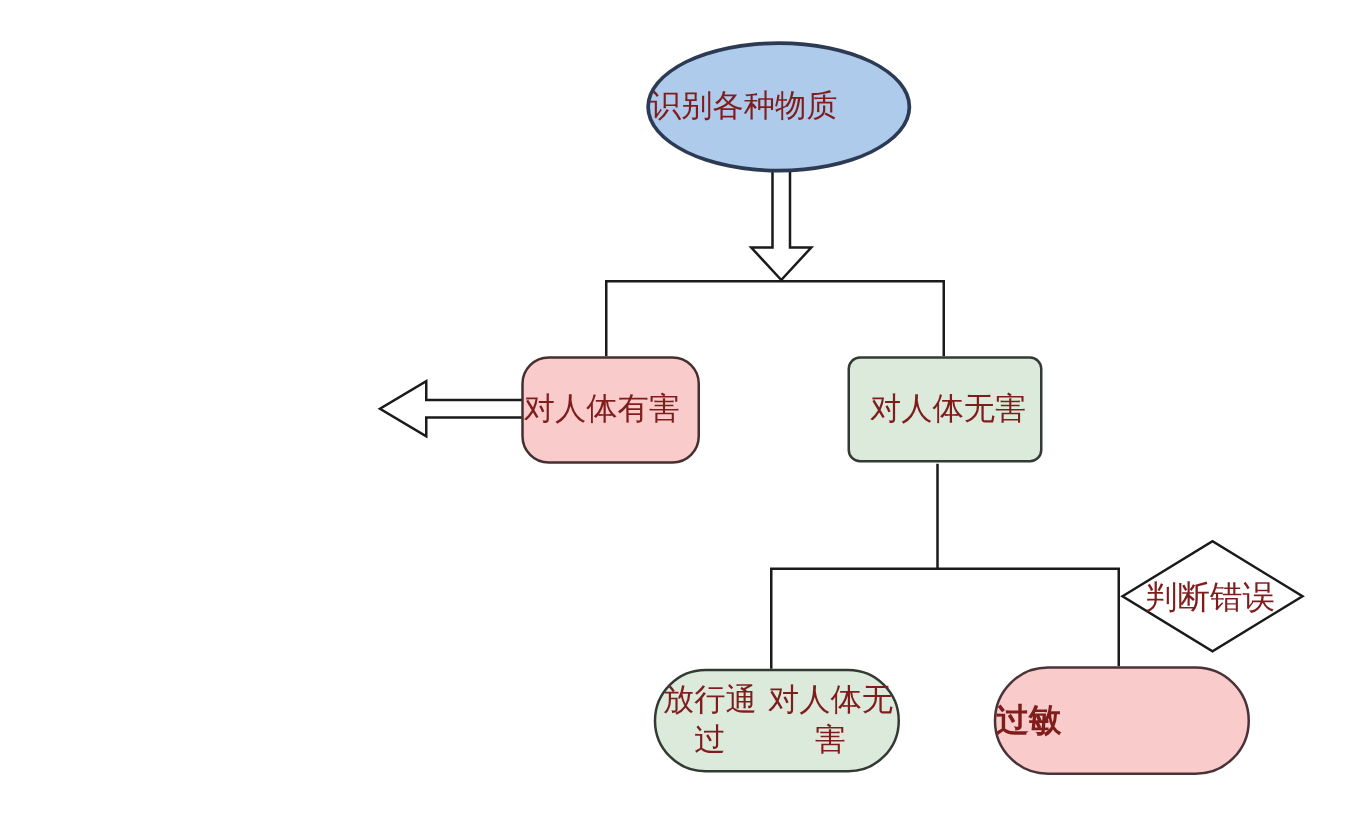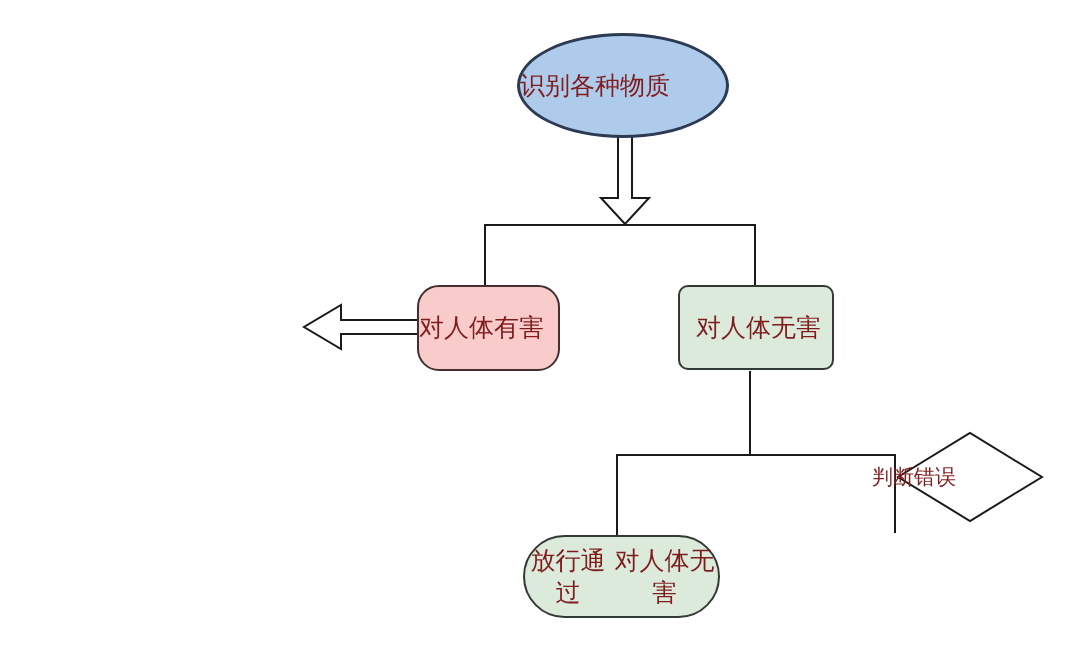--- a/index.html
+++ b/index.html
@@ -77,22 +77,22 @@
   }
   .node-allergy {
     left: 795px; top: 533px; width: 205px; height: 87px;
     background: #f9cbcb;
     border: 2.5px solid #4a3338;
     border-radius: 44px;
     font-weight: bold;
     font-size: 26px;
   }
   .diamond-label {
-    left: 872px; top: 433px; width: 144px; height: 88px;
-    font-size: 21px;
+    left: 916px; top: 433px; width: 144px; height: 88px;
+    font-size: 26px;
     background: transparent;
     border: none;
   }
 </style>
 </head>
 <body>
 
 <div class="canvas">
 
   <svg class="connectors" viewBox="0 0 1080 657" xmlns="http://www.w3.org/2000/svg">
@@ -121,18 +121,21 @@
   <div class="node node-harmless">
     <span>对人体无害</span>
   </div>
 
 
   <div class="node node-pass">
     <span>放行通过</span>
     <span>对人体无害</span>
   </div>
 
+  <div class="node node-allergy">
+    <span>过敏</span>
+  </div>
 
   <div class="node diamond-label">
     <span>判断错误</span>
   </div>
 
 </div>
 
 </body></html>

